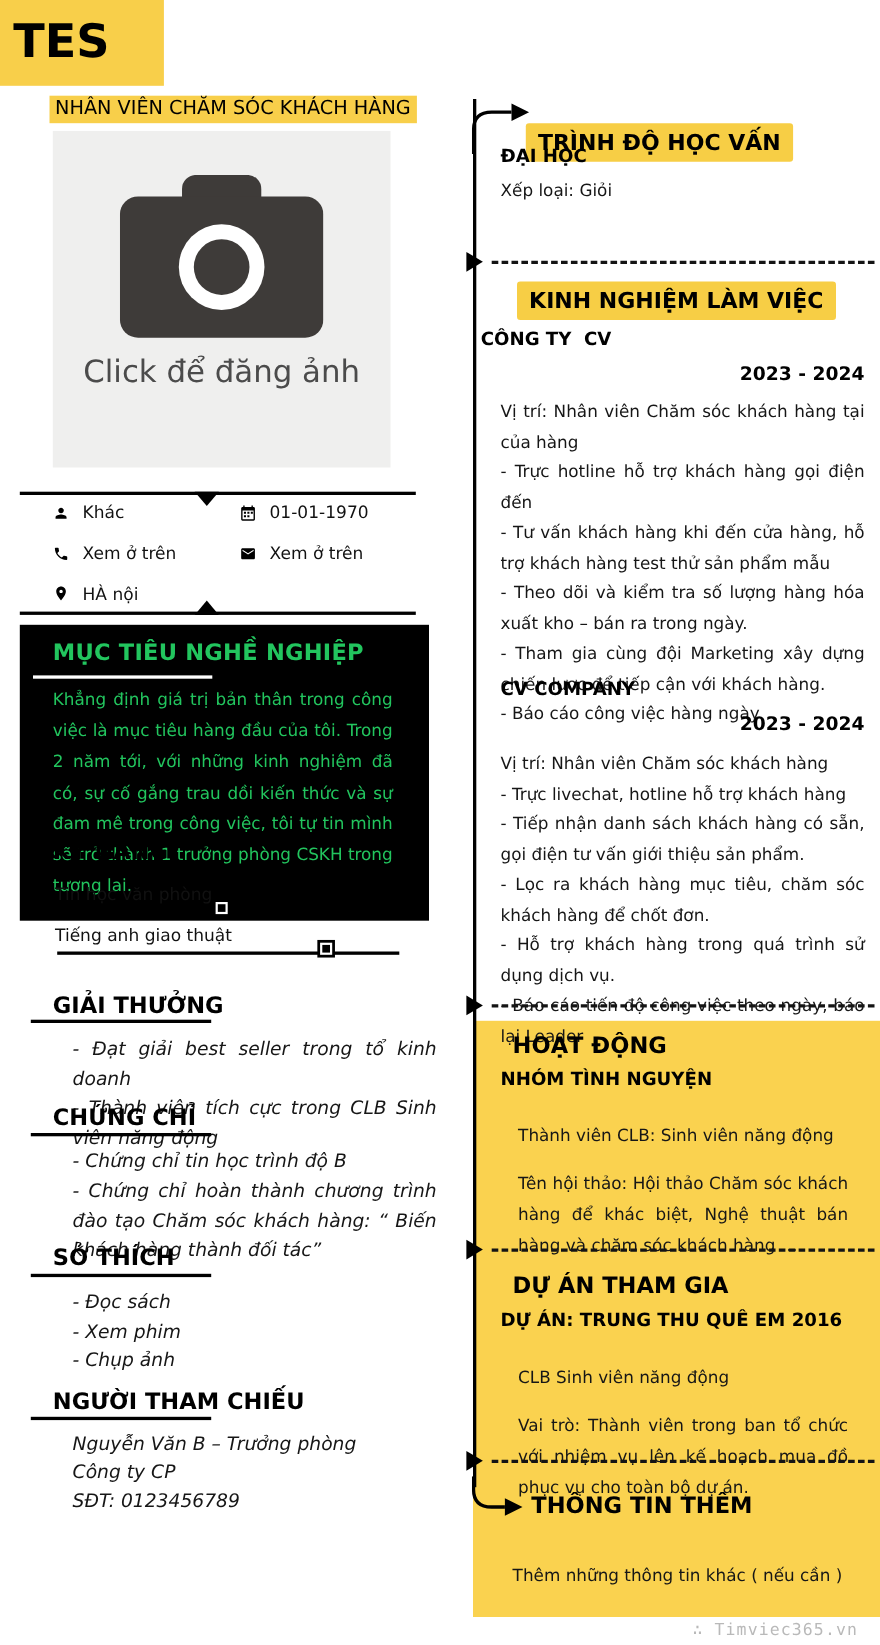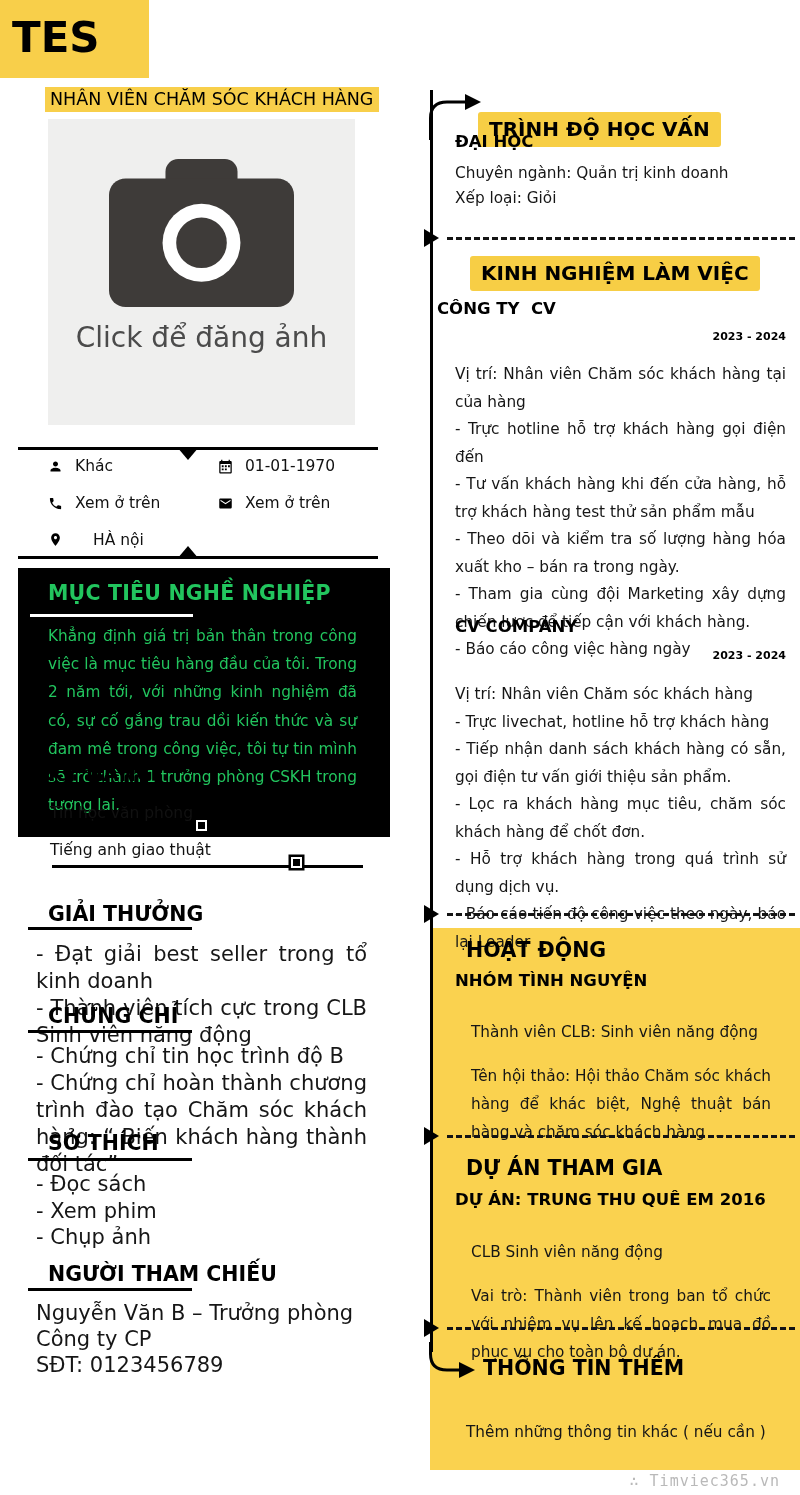--- a/index.html
+++ b/index.html
@@ -28,35 +28,35 @@
   .c-text{font-size:15.5px;color:#111;}
   
   .objective{left:18px;top:568px;width:372px;background:#000;color:#22c55e;
     padding:13px 33px 18px 30px;box-sizing:border-box;}
   .objective h2{margin:0;font-size:20.5px;font-weight:bold;letter-spacing:.2px;}
   .obj-rule{position:absolute;left:12px;top:46px;width:163px;height:3px;background:#fff;}
   .objective p{margin:17px 0 0;font-size:15.3px;line-height:28.2px;text-align:justify;}
   
   .sec-title{font-size:20.5px;font-weight:bold;color:#000;left:48px;white-space:nowrap;}
   .sec-rule{left:28px;width:164px;height:3px;background:#000;}
-  .l-list{left:36px;width:331px;font-size:21px;line-height:27px;}
+  .l-list{left:66px;width:331px;font-size:17px;line-height:27px;font-style:italic;}
   .l-list p{margin:0;text-align:justify;}
   
   .skill-label{left:50px;font-size:15.5px;color:#111;}
   .skill-line{left:52px;width:311px;height:3px;background:#000;}
   .skill-handle{position:absolute;top:-8px;margin-left:-7px;width:7px;height:7px;
     background:#000;border:2px solid #fff;box-shadow:0 0 0 2.5px #000;cursor:pointer;}
   
   .vline{left:430px;top:90px;width:3px;height:1262px;background:#000;}
   .r-head{background:var(--highlight,#F7CE45);color:#000;font-size:20px;font-weight:bold;
     padding:5px 11px 6px;border-radius:3px;white-space:nowrap;}
   .r-sub{font-size:16.5px;font-weight:bold;color:#000;white-space:pre-wrap;}
   .r-body{width:331px;font-size:15.3px;line-height:27.5px;color:#161616;}
   .r-body p{margin:0;text-align:justify;}
-  .period{width:331px;text-align:right;font-size:11px;font-weight:bold;color:#000;}
+  .period{width:331px;text-align:right;font-size:17px;font-weight:bold;color:#000;}
   .dash{left:447px;width:348px;border-top:3px dashed #141414;}
   .dash-tri{left:424px;width:0;height:0;border-top:9px solid transparent;
     border-bottom:9px solid transparent;border-left:15px solid #000;}
   .yellow-block{left:430px;top:928px;width:370px;height:542px;background:var(--yellow_block,#FAD24F);}
   .y-title{font-size:20.5px;font-weight:bold;color:#000;white-space:nowrap;}
   .y-body{width:332px;font-size:15.3px;line-height:28px;}
   .y-body p{margin:16px;text-align:justify;}
   .watermark{right:20px;top:1472px;font-family:"DejaVu Sans Mono","Liberation Mono",monospace;
     font-size:15px;color:var(--watermark_gray,#B9B9B9);letter-spacing:1px;}
 </style>
@@ -100,21 +100,21 @@
   </svg>
 <span class="abs c-text" style="left:75px;top:494px;">Xem ở trên</span>
 <svg class="abs c-icon" style="left:218px;top:496px;" viewBox="0 0 24 24">
     <path fill="#000" d="M20 4H4c-1.1 0-1.99.9-1.99 2L2 18c0 1.1.9 2 2 2h16c1.1 0 2-.9 2-2V6c0-1.1-.9-2-2-2zm0 4l-8 5-8-5V6l8 5 8-5v2z"></path>
   </svg>
 <span class="abs c-text" style="left:245px;top:494px;">Xem ở trên</span>
 
 <svg class="abs c-icon" style="left:48px;top:532px;" viewBox="0 0 24 24">
     <path fill="#000" d="M12 2C8.13 2 5 5.13 5 9c0 5.25 7 13 7 13s7-7.75 7-13c0-3.87-3.13-7-7-7zm0 9.5c-1.38 0-2.5-1.12-2.5-2.5s1.12-2.5 2.5-2.5 2.5 1.12 2.5 2.5-1.12 2.5-2.5 2.5z"></path>
   </svg>
-<span class="abs c-text" style="left:75px;top:531px;margin-left:18px;">HÀ nội</span>
+<span class="abs c-text" style="left:75px;top:531px;">HÀ nội</span>
 
 <div class="abs objective">
   <h2>MỤC TIÊU NGHỀ NGHIỆP</h2>
   <div class="obj-rule"></div>
   <p>Khẳng định giá trị bản thân trong công việc là mục tiêu hàng đầu của tôi. Trong 2 năm tới, với những kinh nghiệm đã có, sự cố gắng trau dồi kiến thức và sự đam mê trong công việc, tôi tự tin mình sẽ trở thành 1 trưởng phòng CSKH trong tương lai.</p>
 </div>
 
 <div class="abs sec-title" style="top:762px;">KỸ NĂNG</div>
 <div class="abs sec-rule" style="top:789px;"></div>
 <div class="abs skill-label" style="top:804px;">Tin học văn phòng</div>
@@ -160,21 +160,20 @@
 <div class="abs vline"></div>
 
 <svg class="abs" style="left:429px;top:92px;" width="55" height="50" viewBox="0 0 55 50">
   <path d="M1.5 48 L1.5 26 Q1.5 10 18 10 L36 10" fill="none" stroke="#000" stroke-width="3"></path>
   <polygon points="36,2 36,18 52,10" fill="#000"></polygon>
 </svg>
 
 <div class="abs r-head" style="left:478px;top:89px;margin-top:23px;">TRÌNH ĐỘ HỌC VẤN</div>
 <div class="abs r-sub" style="left:455px;top:132px;">ĐẠI HỌC</div>
 <div class="abs r-body" style="left:455px;top:161px;line-height:25px;">
-  <p>Chuyên ngành: Quản trị kinh doanh</p>
   <p>Xếp loại: Giỏi</p>
 </div>
 
 <div class="abs dash" style="top:237px;"></div>
 <div class="abs dash-tri" style="top:229px;"></div>
 
 <div class="abs r-head" style="left:470px;top:256px;">KINH NGHIỆM LÀM VIỆC</div>
 <div class="abs r-sub" style="left:437px;top:299px;">CÔNG TY  CV</div>
 <div class="abs period" style="left:455px;top:330px;">2023 - 2024</div>
 <div class="abs r-body" style="left:455px;top:361px;">

